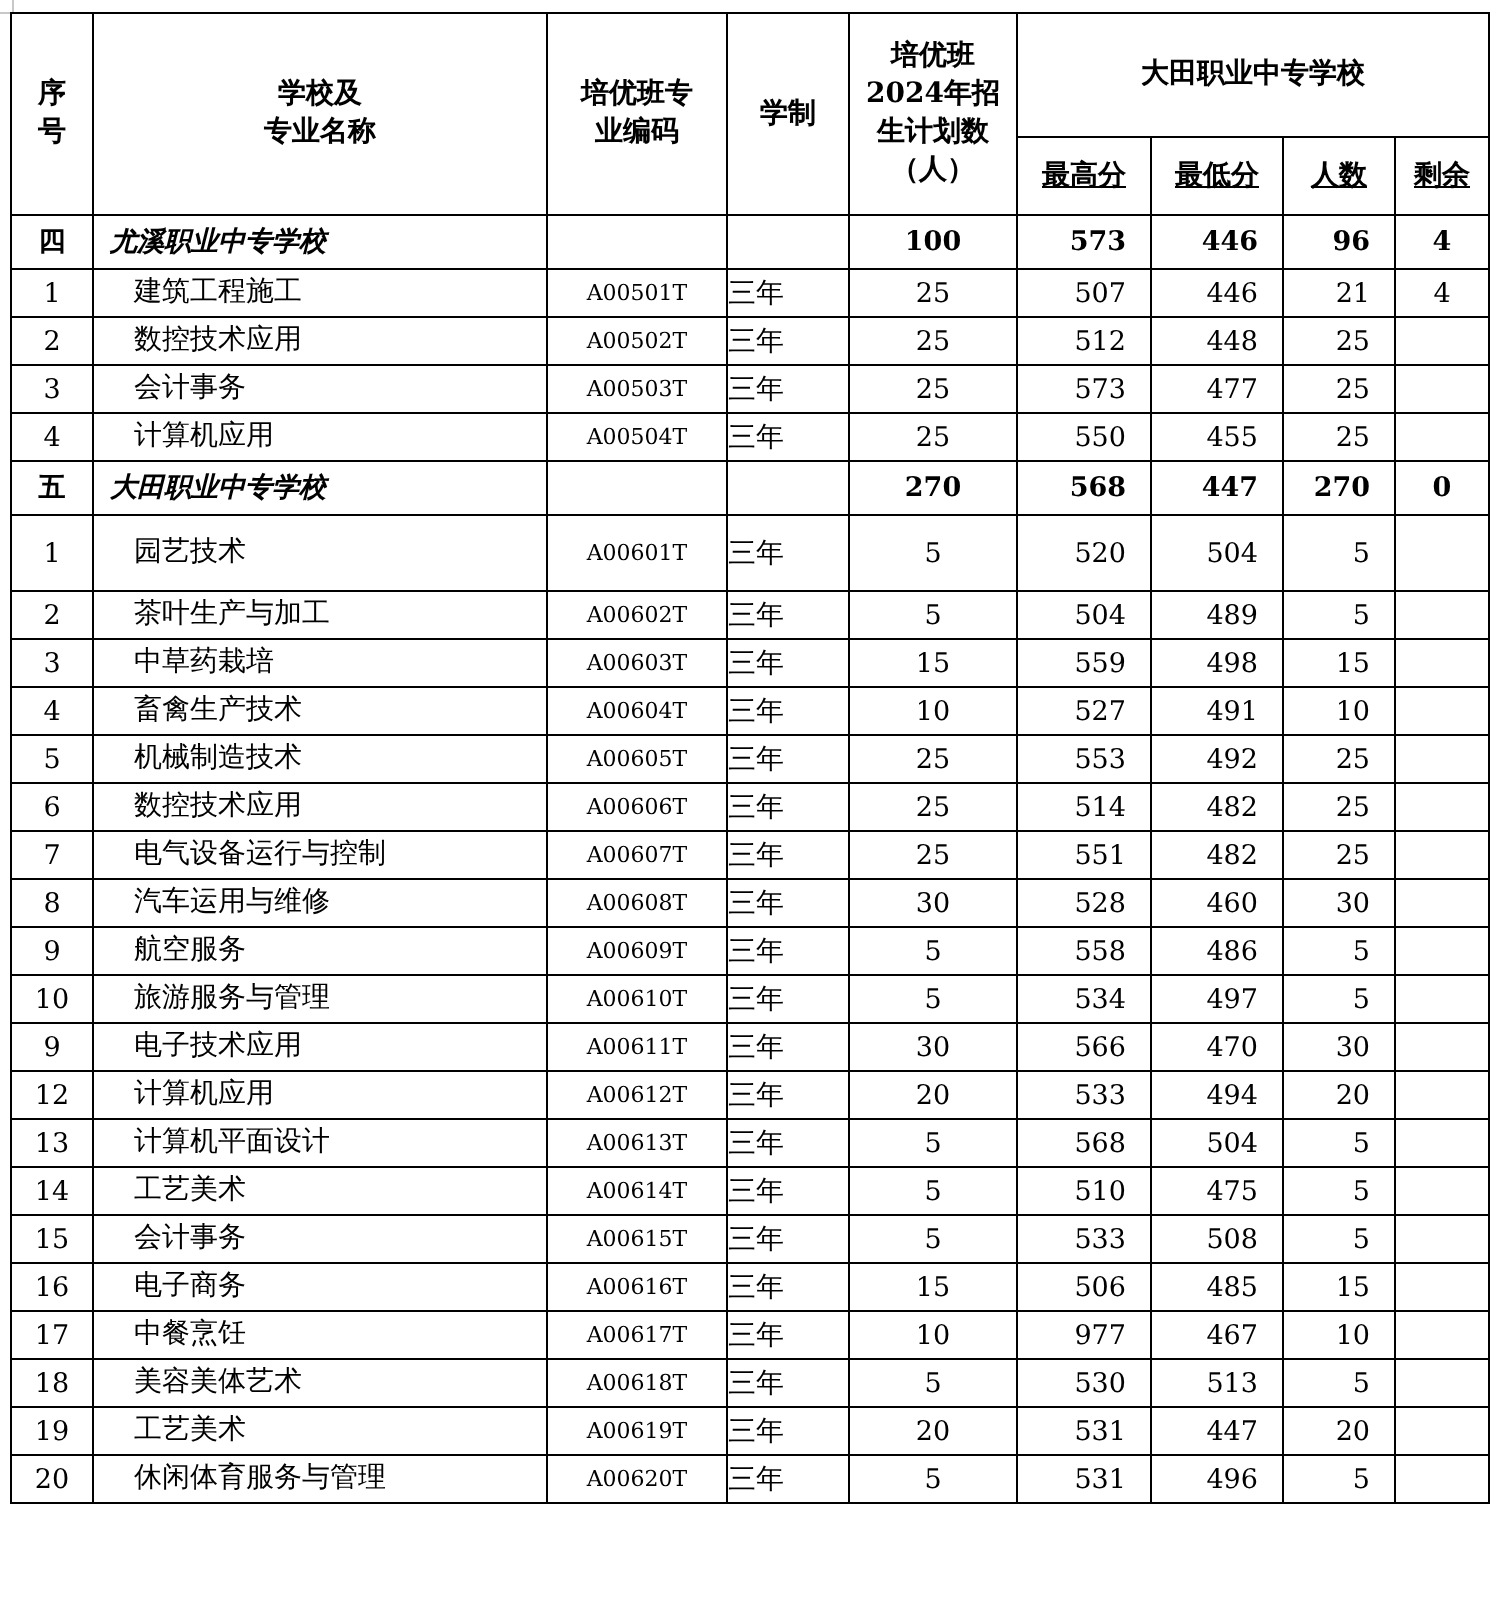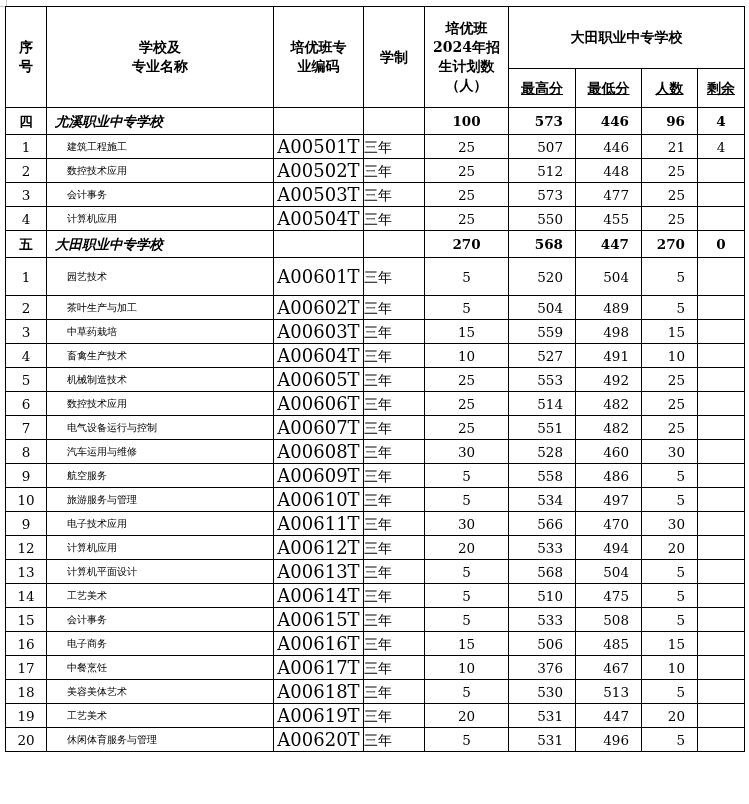--- a/index.html
+++ b/index.html
@@ -4,22 +4,22 @@
 <style>
   html, body { margin: 0; padding: 0; background: #ffffff; }
   body { width: 749px; height: 804px; overflow: hidden; position: relative; font-family: "DejaVu Serif", "Liberation Serif", serif; color: #000; }
   .corner-mark { position: absolute; left: 0; top: 0; width: 6px; height: 6px; border-right: 1px solid #c8c8c8; border-bottom: 1px solid #c8c8c8; }
   table { position: absolute; left: 5px; top: 6px; border-collapse: collapse; table-layout: fixed; width: 739px; }
   td, th { border: 1.5px solid #000; padding: 0; font-size: 13.5px; line-height: 16px; overflow: hidden; white-space: nowrap; }
   th { font-weight: bold; text-align: center; vertical-align: middle; font-size: 14px; line-height: 19px; }
   th.wrap { white-space: normal; }
   .c { text-align: center; }
   .r { text-align: right; padding-right: 12px; }
-  .name { padding-left: 20px; font-family: Liberation Serif, serif; font-size: 10px; }
-  .code { text-align: center; font-size: 18px; }
+  .name { padding-left: 20px; font-family: Liberation Mono, monospace; font-size: 14px; }
+  .code { text-align: center; font-size: 11px; }
   .sys { text-align: left; font-family: "DejaVu Sans", "Liberation Sans", sans-serif; font-size: 14px; }
   tr.school td { font-weight: bold; height: 26px; }
   tr.school td.sname { padding-left: 8px; font-family: "DejaVu Serif", "Liberation Serif", serif; font-style: italic; }
   tr.item td { height: 23px; }
   tr.tall td { height: 37px; }
   tr.hdr1 th { height: 61px; }
   tr.hdr2 th { height: 38px; text-decoration: underline; }
 </style>
 </head>
 <body>
@@ -307,21 +307,21 @@
         <td class="r">485</td>
         <td class="r">15</td>
         <td class="c"></td>
       </tr>
       <tr class="item">
         <td class="c">17</td>
         <td class="name">中餐烹饪</td>
         <td class="code">A00617T</td>
         <td class="sys">三年</td>
         <td class="c">10</td>
-        <td class="r">376</td>
+        <td class="r">977</td>
         <td class="r">467</td>
         <td class="r">10</td>
         <td class="c"></td>
       </tr>
       <tr class="item">
         <td class="c">18</td>
         <td class="name">美容美体艺术</td>
         <td class="code">A00618T</td>
         <td class="sys">三年</td>
         <td class="c">5</td>

